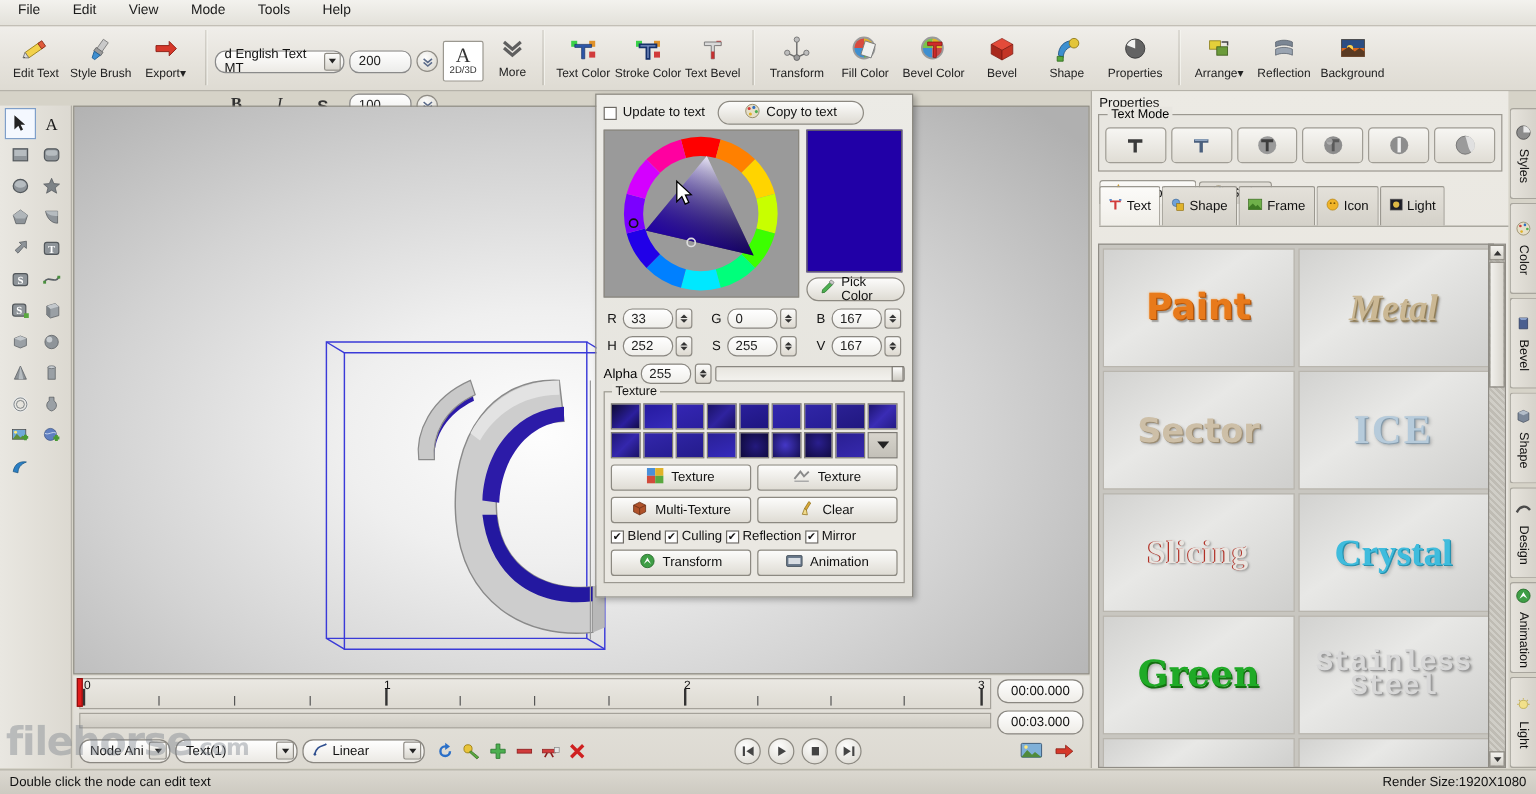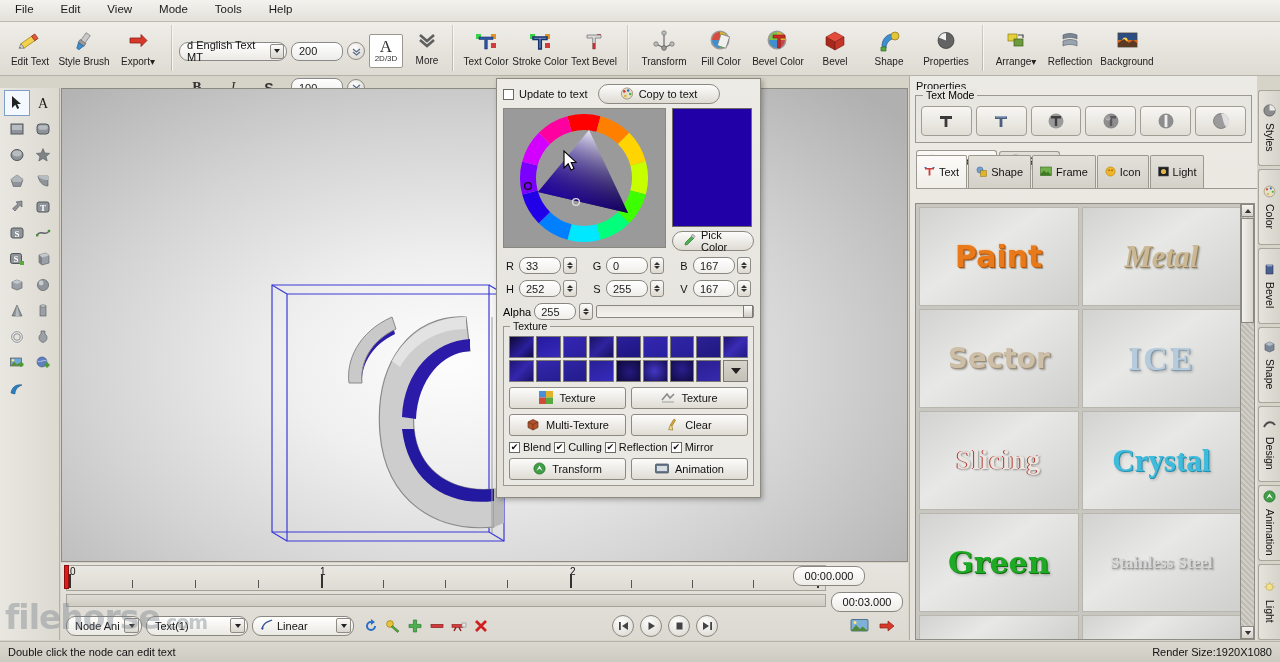--- a/index.html
+++ b/index.html
@@ -1041,21 +1041,21 @@
     <div class="gcell">
       <span class="gtxt" style="color:#e9e5e0;font-family:'Liberation Serif',serif;font-size:27px;letter-spacing:1px;text-shadow:-1px 0 0 #b13026,1px 1px 2px rgba(0,0,0,.35);">Slicing</span>
     </div>
     <div class="gcell">
       <span class="gtxt" style="color:#3fbcdd;font-family:'Liberation Serif',serif;font-size:31px;text-shadow:1px 1px 0 #2790ac,2px 2px 3px rgba(0,0,0,.25);">Crystal</span>
     </div>
     <div class="gcell">
       <span class="gtxt" style="color:#1faa26;font-family:'DejaVu Serif',serif;font-size:30px;text-shadow:1px 1px 0 #13700f,2px 2px 3px rgba(0,0,0,.3);">Green</span>
     </div>
     <div class="gcell">
-      <span class="gtxt" style="color:#d8d8d8;font-family:Liberation Serif, serif;font-size:17px;line-height:20px;text-align:left;text-shadow:1px 1px 0 #9a9a9a,2px 2px 2px rgba(0,0,0,.3);">Stainless Steel</span>
+      <span class="gtxt" style="color:#d8d8d8;font-family:Liberation Mono, monospace;font-size:24px;line-height:20px;text-align:center;text-shadow:1px 1px 0 #9a9a9a,2px 2px 2px rgba(0,0,0,.3);">Stainless Steel</span>
     </div>
     <div class="gcell" style="height:26px"></div>
     <div class="gcell" style="height:26px"></div>
   </div>
 
   <div class="gscroll">
     <div class="arrowb">
       <svg width="8" height="6" viewBox="0 0 8 6">
           <path d="M4 1 L7.2 5 L0.8 5 Z" fill="#333"></path>
         </svg>
@@ -1152,21 +1152,21 @@
       <span class="tick minor" style="left:440px"></span>
       <span class="tick major" style="left:503px"></span>
       <span class="tick minor" style="left:564px"></span>
       <span class="tick minor" style="left:625px"></span>
       <span class="tick minor" style="left:686px"></span>
       <span class="tick major" style="left:750px"></span>
     </div>
     <div class="playhead"></div>
     <div class="track"></div>
 
-    <div class="timefield" style="left:732px;top:3px">00:00.000</div>
+    <div class="timefield" style="left:770px;top:3px">00:00.000</div>
     <div class="timefield" style="left:770px;top:29px">00:03.000</div>
 
     <div class="playbar">
       <div class="pbcombo" style="width:76px;margin-left:5px">
         <span>Node Ani</span>
         <span class="arrow"></span>
       </div>
       <div class="pbcombo" style="width:102px;margin-left:4px">
         <span>Text(1)</span>
         <span class="arrow"></span>

